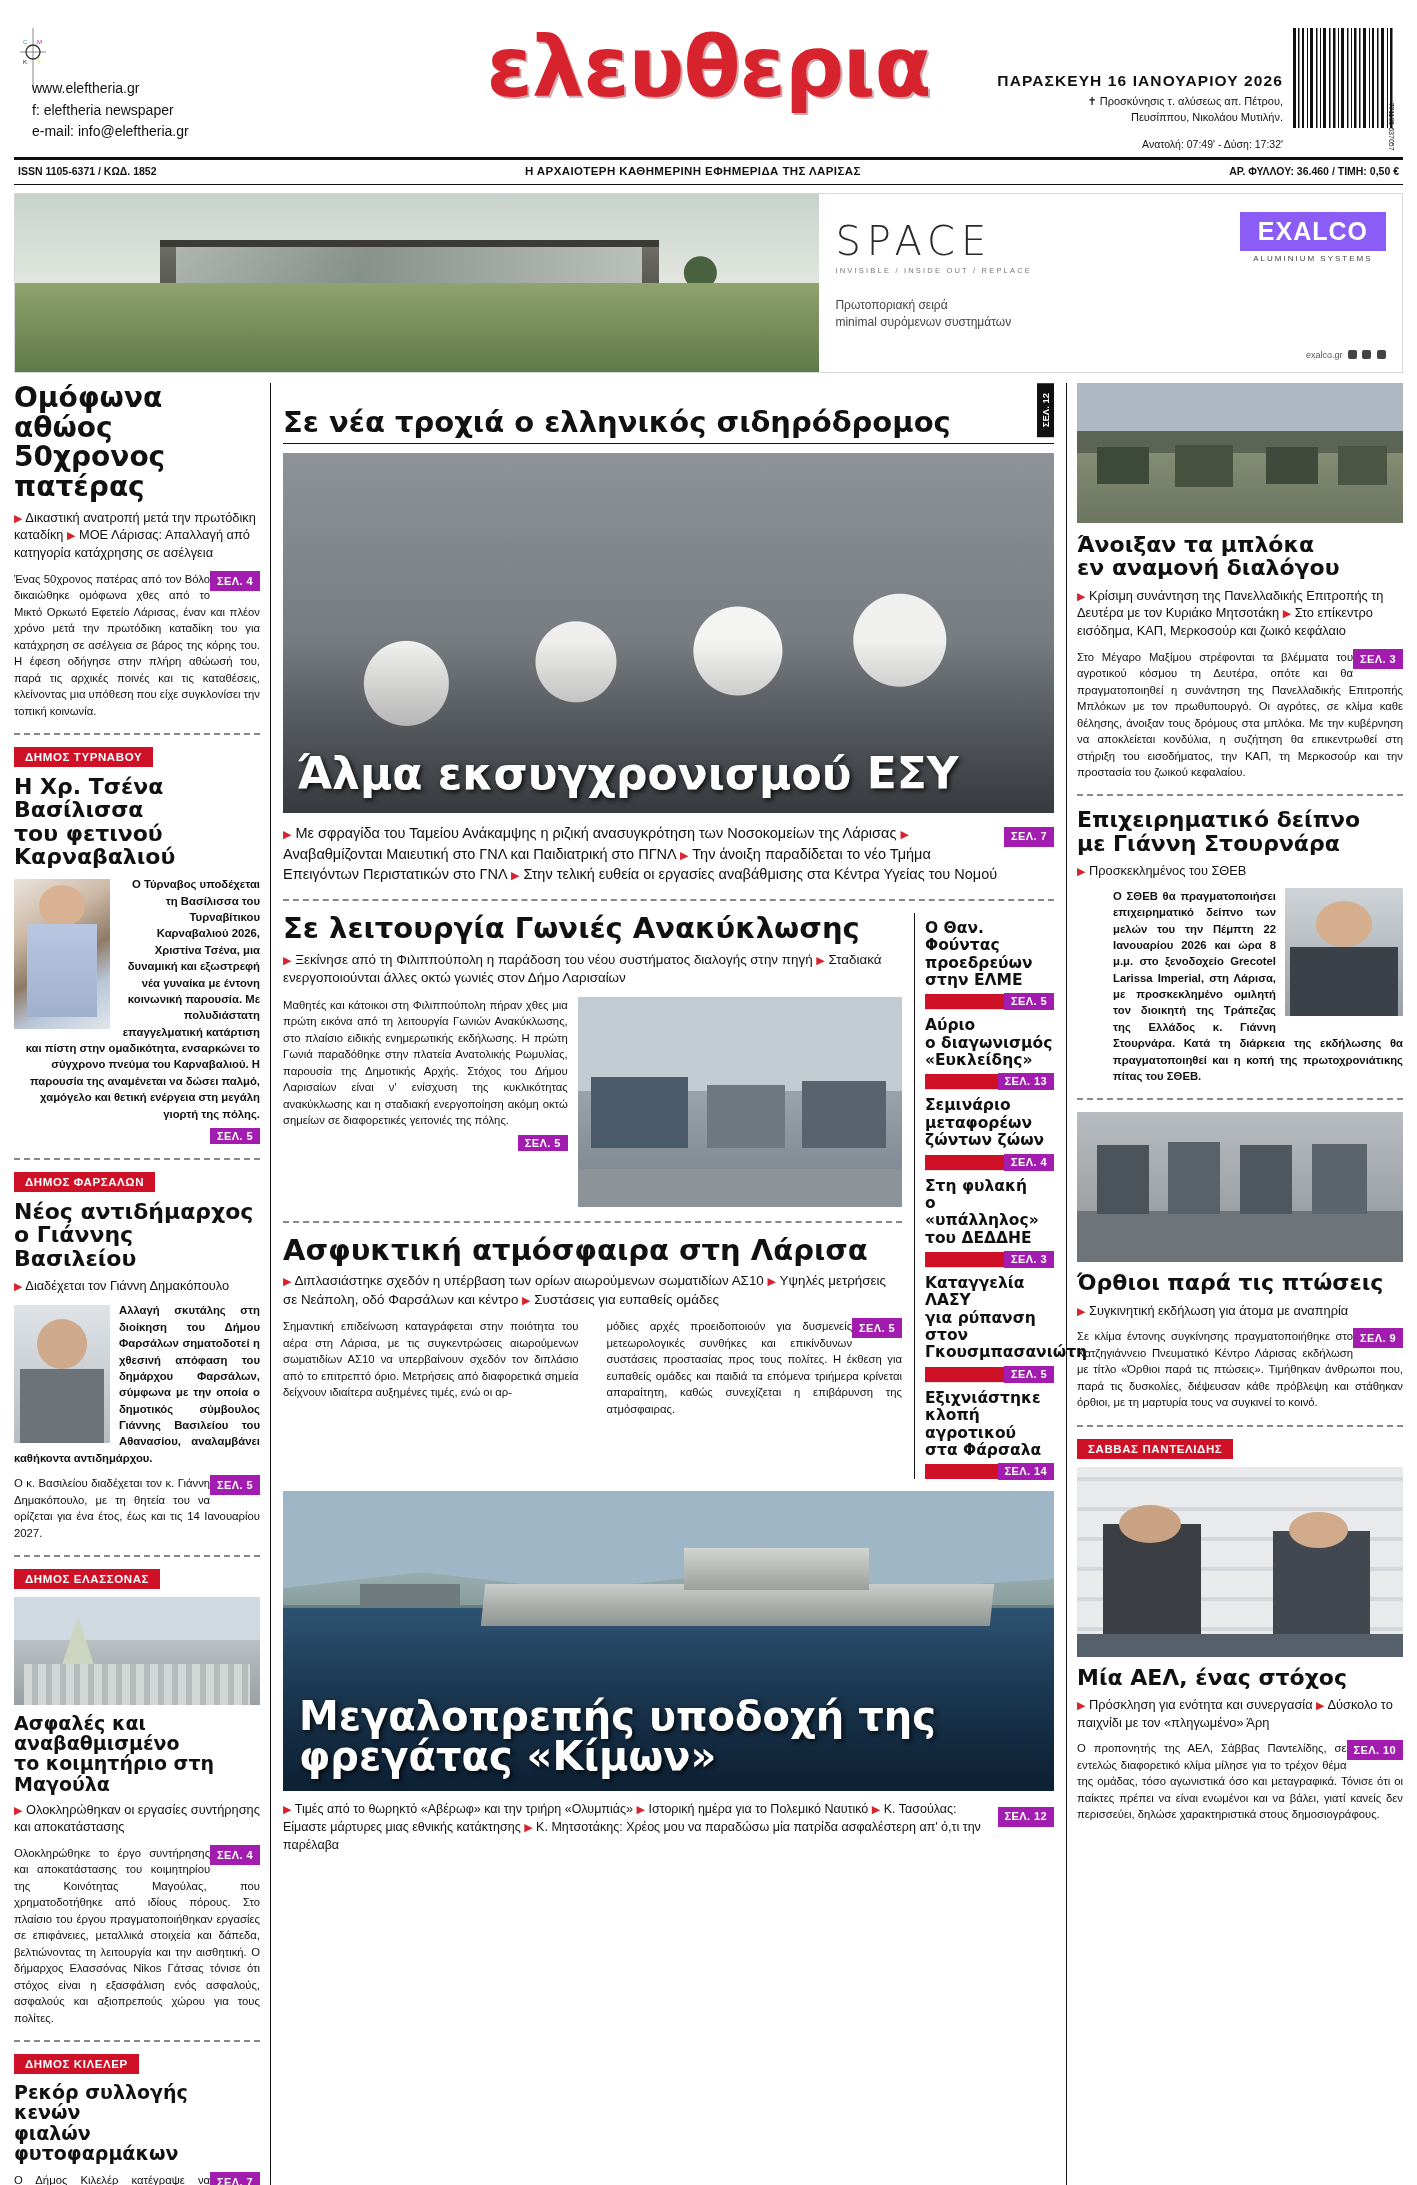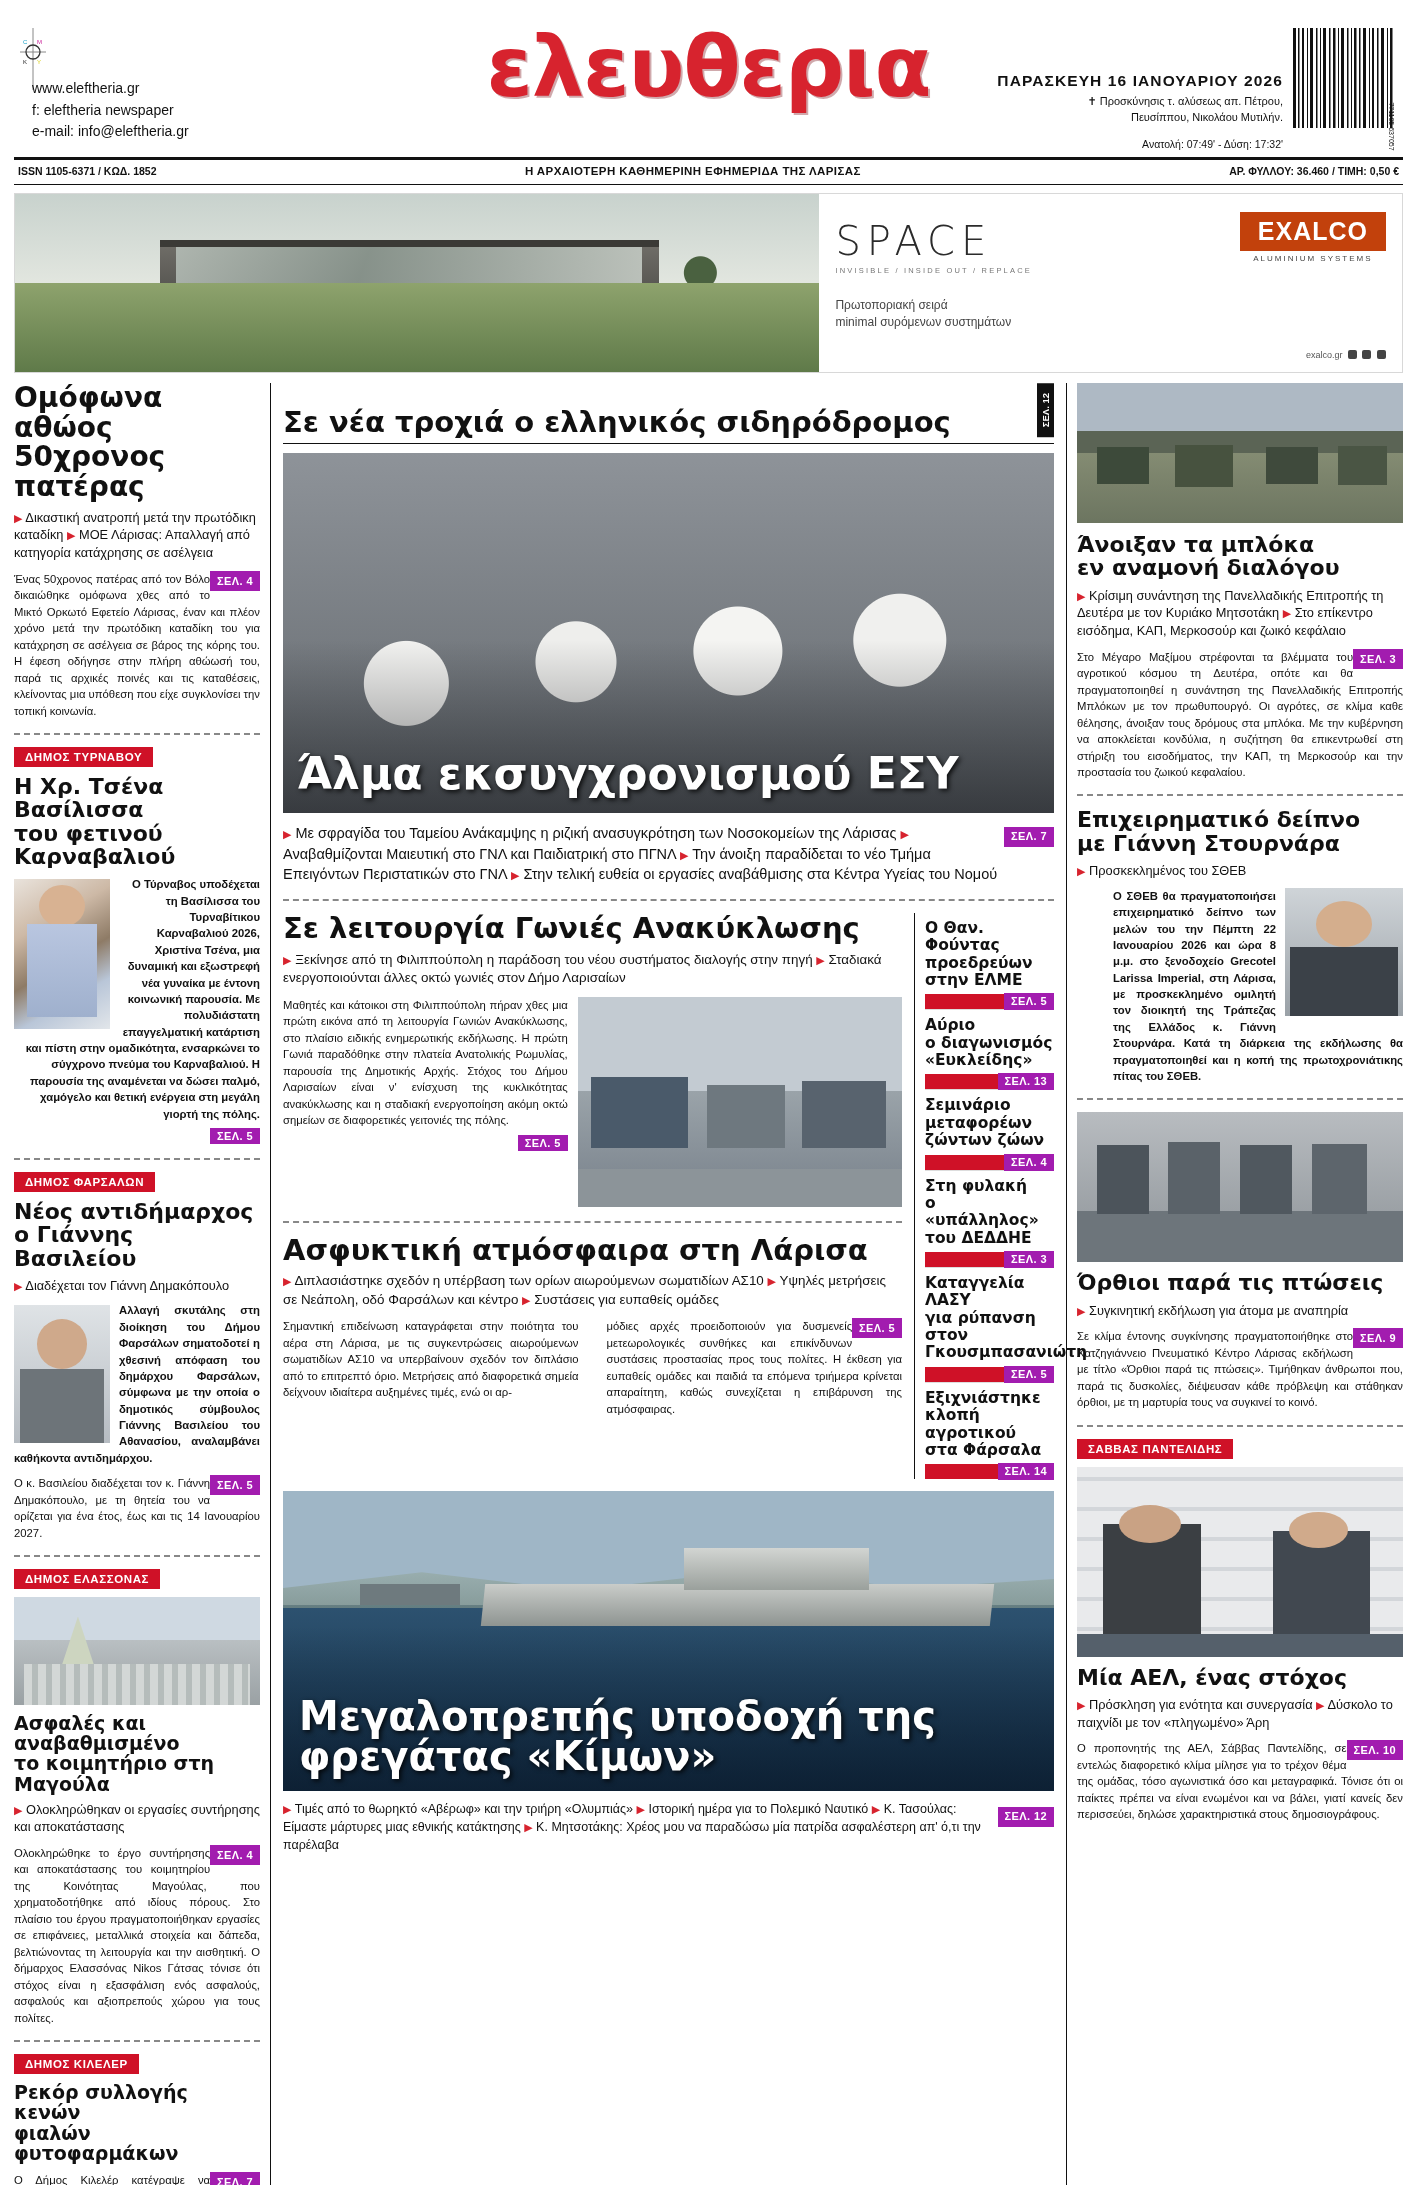--- a/index.html
+++ b/index.html
@@ -52,21 +52,21 @@
   .ad-photo .trees { position:absolute; left:55%; top:18%; width:42%; height:48%;
      background:radial-gradient(circle at 20% 60%, #4d6340 0 14px, transparent 15px),
                 radial-gradient(circle at 45% 45%, #415634 0 18px, transparent 19px),
                 radial-gradient(circle at 72% 55%, #4a6140 0 16px, transparent 17px); }
   .ad-right { flex:1; background:#fff; position:relative; padding:10px 16px; }
   .space-logo { font-family:"DejaVu Sans", sans-serif; font-size:40px; letter-spacing:6px;
      font-weight:300; color:#2b2b2b; margin-top:14px; }
   .space-sub { font-size:7.5px; letter-spacing:2.2px; color:#777; margin-top:2px; }
   .space-tag { font-size:12px; color:#444; margin-top:22px; line-height:1.4; }
   .exalco { position:absolute; right:16px; top:18px; text-align:center; }
-  .exalco .ebox { background:#c2410c; color:#fff; font-weight:bold; font-size:25px;
+  .exalco .ebox { background:#8b5cf6; color:#fff; font-weight:bold; font-size:25px;
      padding:5px 18px; letter-spacing:1px; }
   .exalco .esub { font-size:8px; letter-spacing:2px; color:#444; margin-top:3px; }
   .exalco-foot { position:absolute; right:16px; bottom:12px; font-size:9px; color:#555; }
   .soc { display:inline-block; width:9px; height:9px; border-radius:2px; background:#444;
          margin-left:3px; vertical-align:-1px; }
 
   
   .grid { display:flex; margin-top:10px; height:1835px; }
   .col-left { width:246px; }
   .col-mid  { flex:1; padding:0 12px; border-left:1px solid #111; border-right:1px solid #111; margin:0 10px; }

